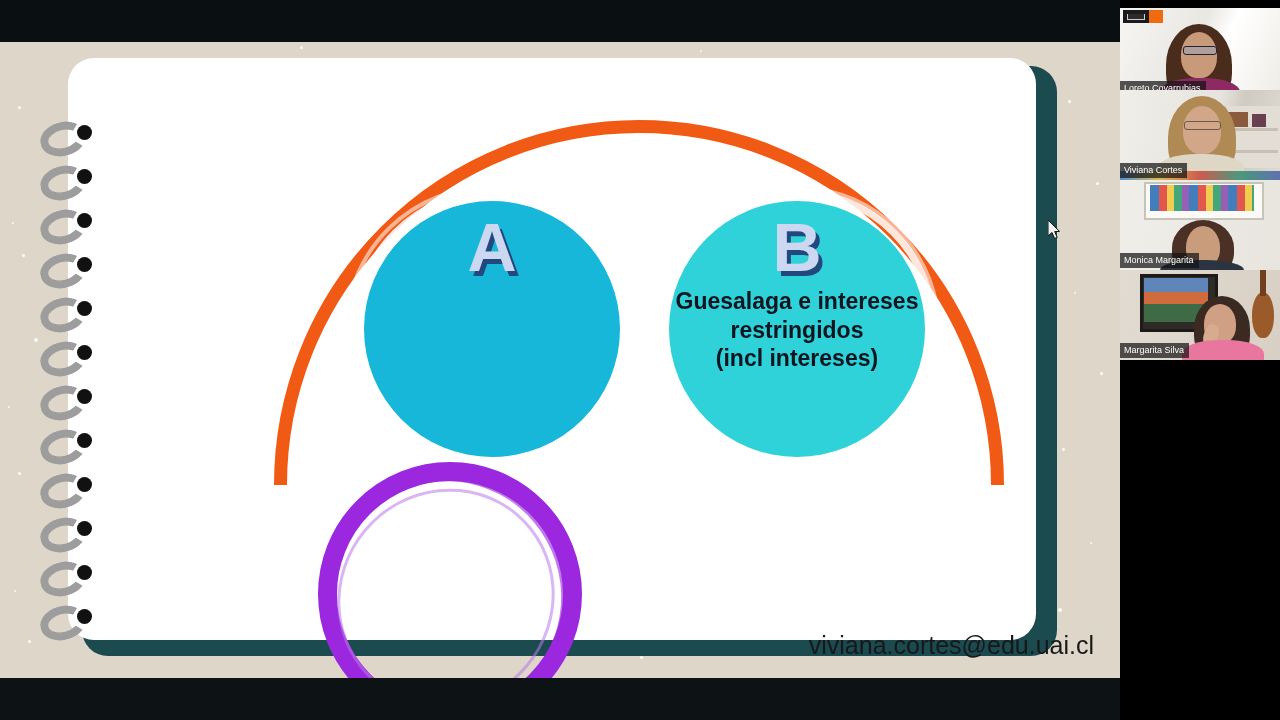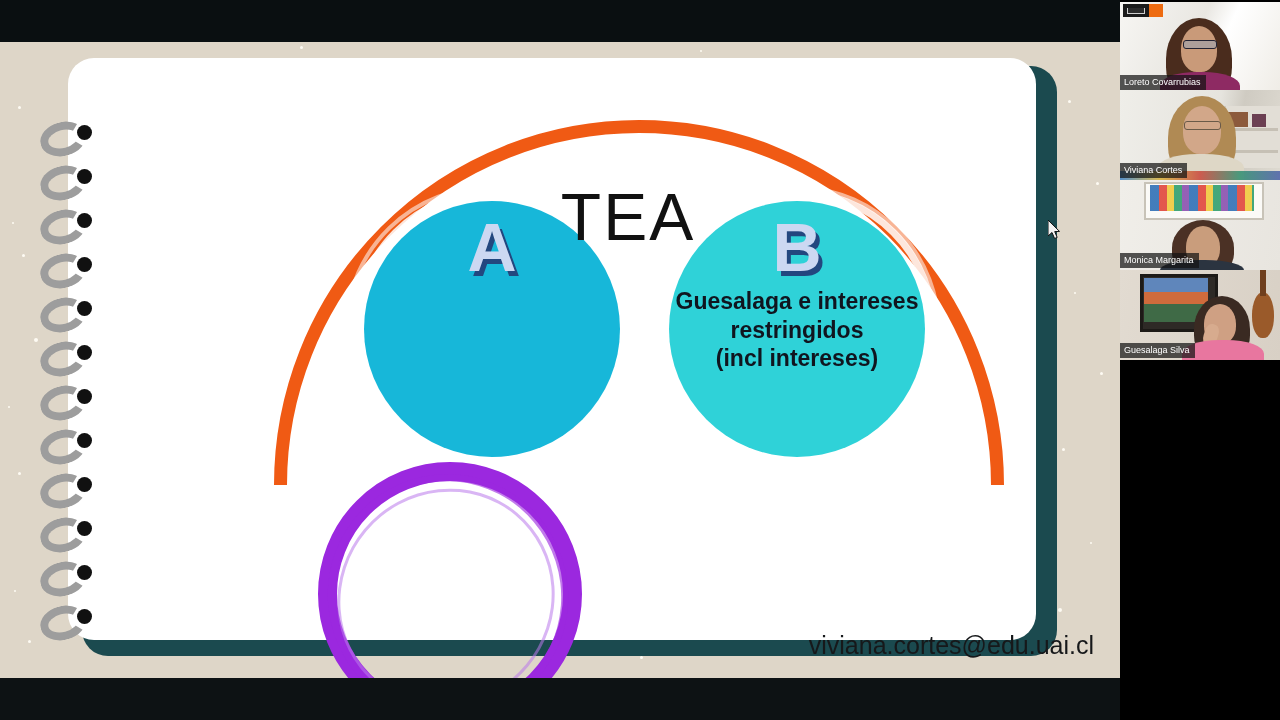--- a/index.html
+++ b/index.html
@@ -160,21 +160,20 @@
             <div>restringidos</div>
             <div>(incl intereses)</div>
           </div>
         </div>
 
         <div id="purple-ring">
           <span class="p2"></span>
           <span class="p3"></span>
         </div>
 
-        <div id="tea-title">TEA</div>
       </div>
 
       <div id="binding">
         <div class="ring" style="top:0px;">
           <span class="arc"></span>
             <span class="cap"></span>
           </div>
         <div class="ring" style="top:44px;">
           <span class="arc"></span>
             <span class="cap"></span>
@@ -226,21 +225,21 @@
 
     <div id="bottom-bar"></div>
 
     <svg id="cursor" viewBox="0 0 14 20">
       <polygon points="0,0 0,16 4,12.5 6.6,18.5 9.2,17.4 6.7,11.6 11.5,11.4" fill="#f2f2f2" stroke="#111" stroke-width="1"></polygon>
     </svg>
   </div>
 
   <div id="video-strip">
 
-    <div class="tile" style="top:2px;">
+    <div class="tile" style="top:8px;">
       <div class="bg" style="background:linear-gradient(115deg,#f7f6f3 0%,#e9e7e2 45%,#ffffff 60%,#efece6 100%);"></div>
       <div class="hair" style="left:46px;top:16px;width:66px;height:82px;background:#4a2c1d;"></div>
       <div class="person" style="left:61px;top:24px;width:36px;height:46px;background:#c99a79;"></div>
       <div style="position:absolute;left:63px;top:38px;width:32px;height:7px;border:1.4px solid #223;border-radius:3px;background:rgba(120,170,220,.35);"></div>
       <div class="torso" style="left:40px;top:70px;width:80px;height:30px;background:#8e2a63;"></div>
       <div id="logo-badge">
         <span class="mark">
             <i></i>
           </span>
         <span class="sq"></span>
@@ -278,17 +277,17 @@
       <div class="bg" style="background:linear-gradient(100deg,#e2dbd1 0%,#d8d0c5 100%);"></div>
       <div style="position:absolute;left:20px;top:4px;width:72px;height:52px;background:#2e2a26;border:3px solid #1d1a17;"></div>
       <div style="position:absolute;left:24px;top:8px;width:64px;height:44px;background:
           linear-gradient(180deg,#5f86bb 0 32%,#cf6b3c 32% 58%,#3f6a46 58% 100%);"></div>
       <div style="position:absolute;left:132px;top:22px;width:22px;height:46px;background:#9a5a2a;border-radius:50% 50% 46% 46%;"></div>
       <div style="position:absolute;left:140px;top:0px;width:6px;height:26px;background:#6f3f1e;"></div>
       <div class="hair" style="left:74px;top:26px;width:56px;height:66px;background:#3a2a22;"></div>
       <div class="person" style="left:84px;top:34px;width:32px;height:40px;background:#cfa083;"></div>
       <div style="position:absolute;left:84px;top:54px;width:14px;height:22px;background:#d7ab8e;border-radius:40%;transform:rotate(18deg);"></div>
       <div class="torso" style="left:62px;top:70px;width:82px;height:30px;background:#e8769f;"></div>
-      <div class="name-tag">Guesalaga Silva</div>
+      <div class="name-tag">Margarita Silva</div>
     </div>
   </div>
 
 </div>
 
 </body></html>

